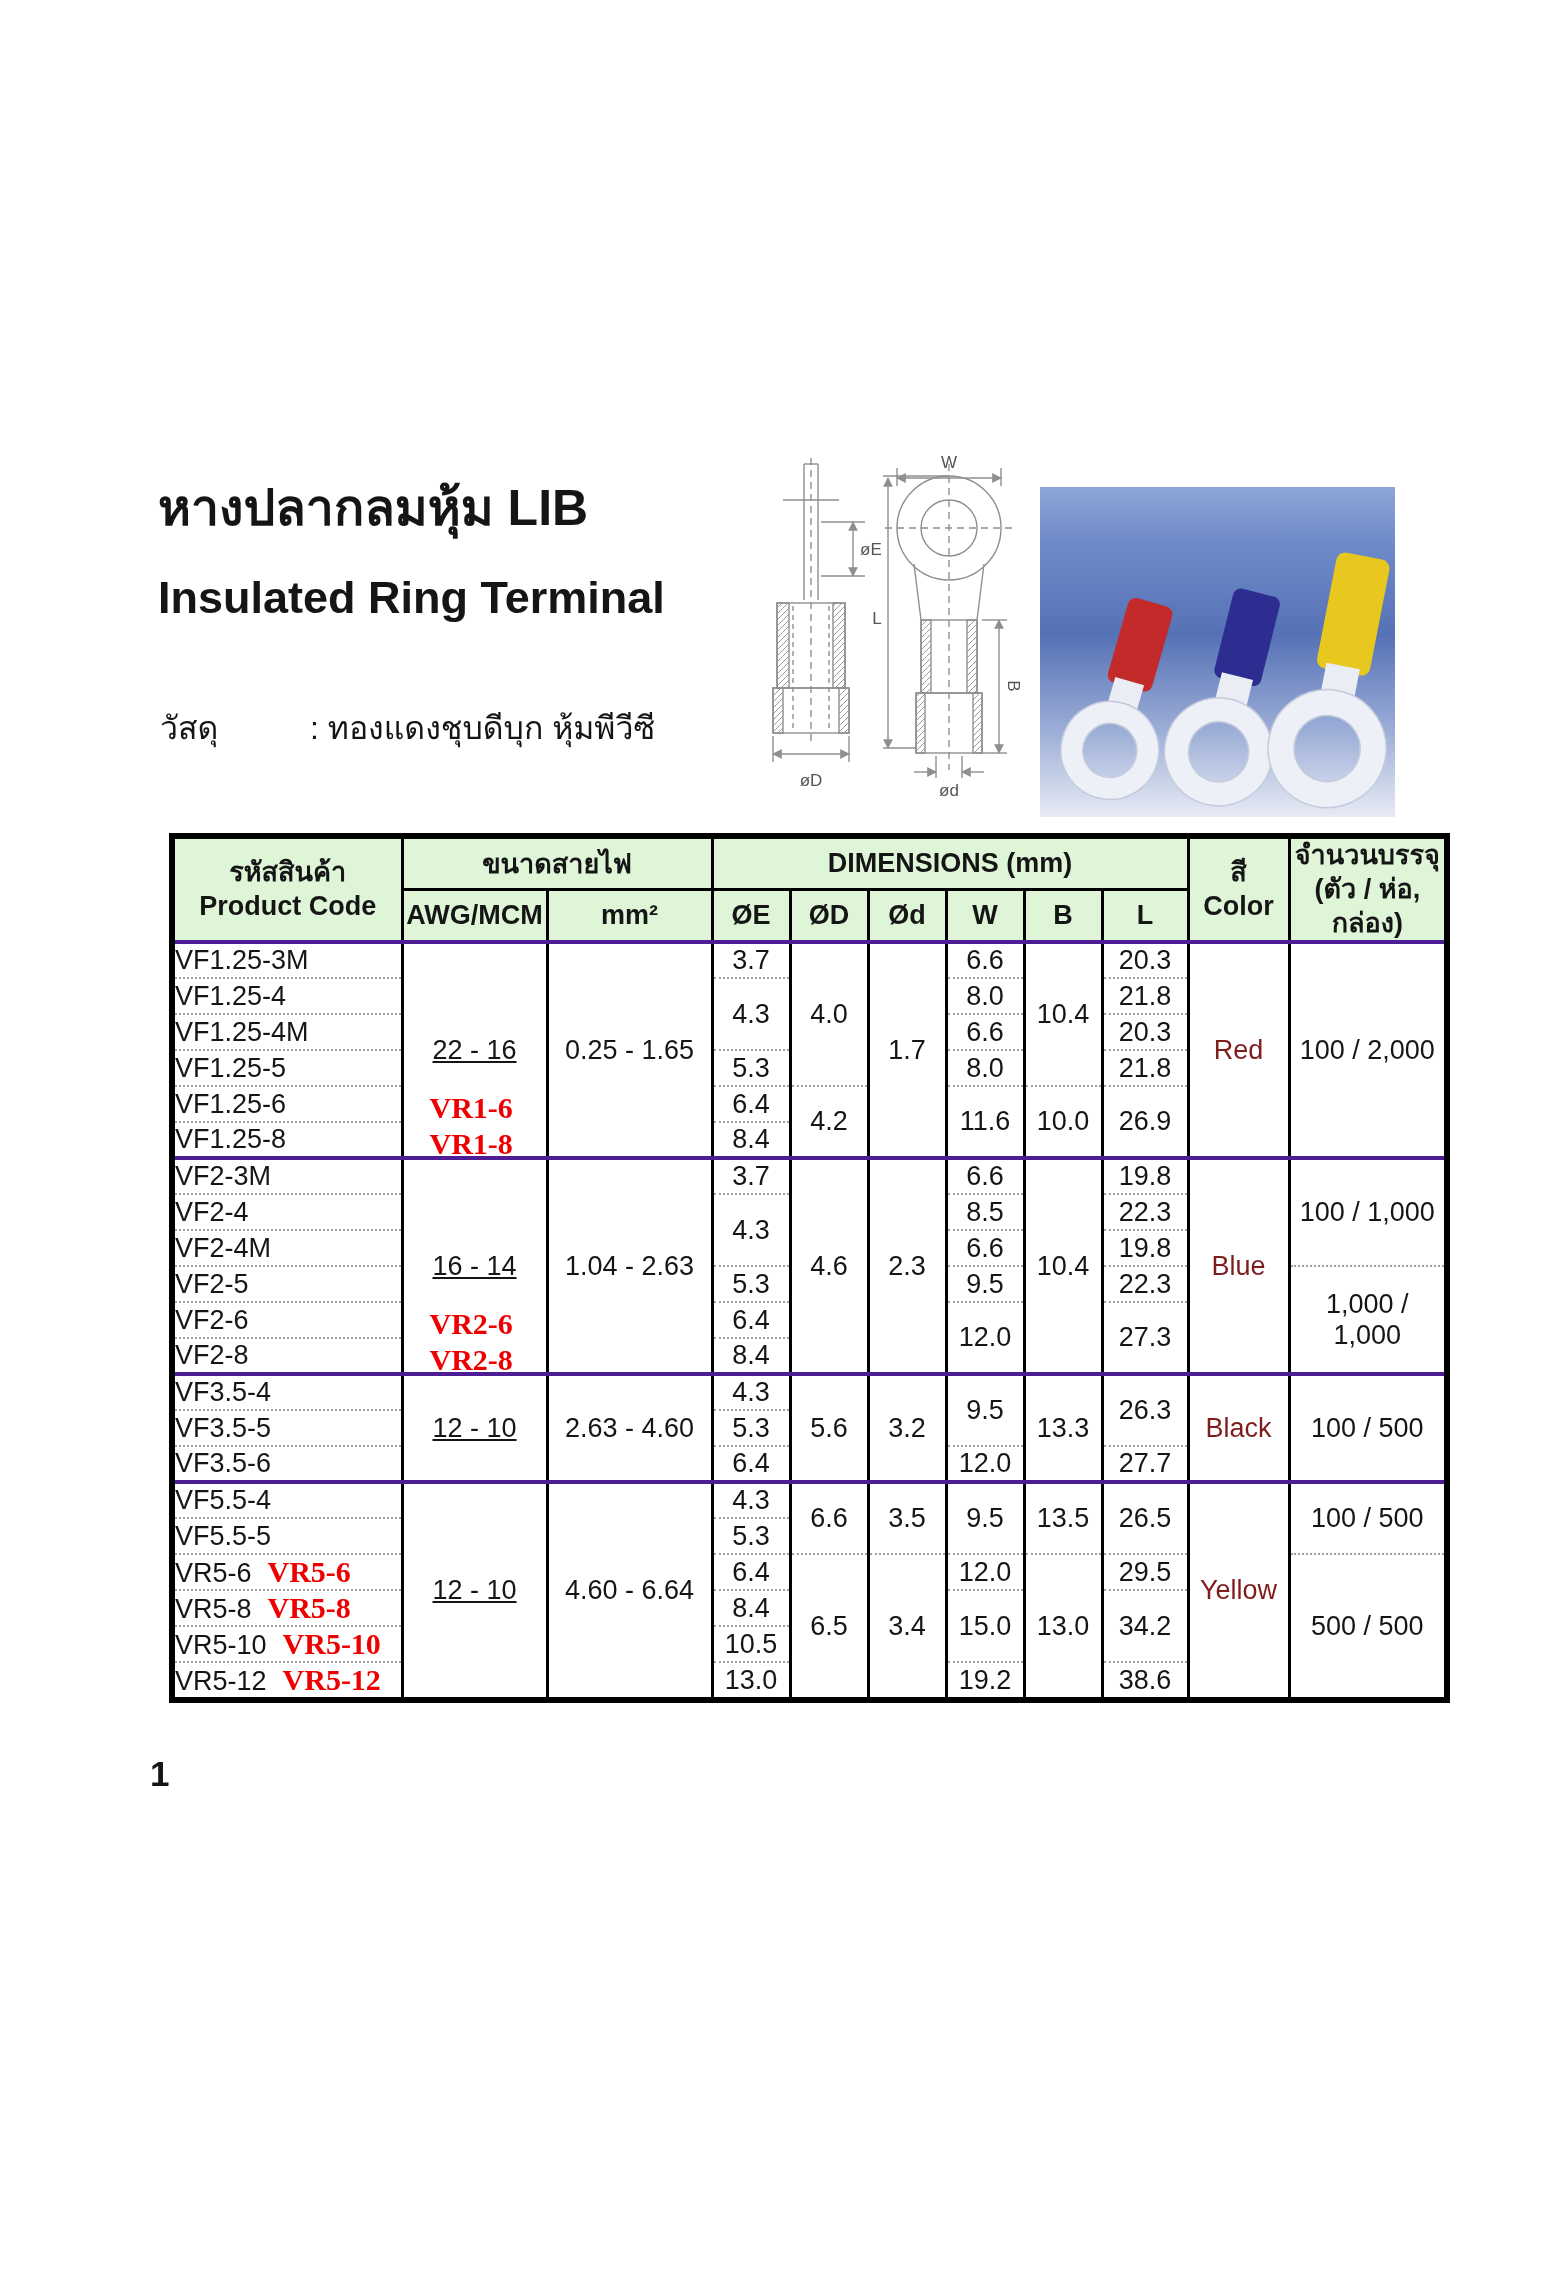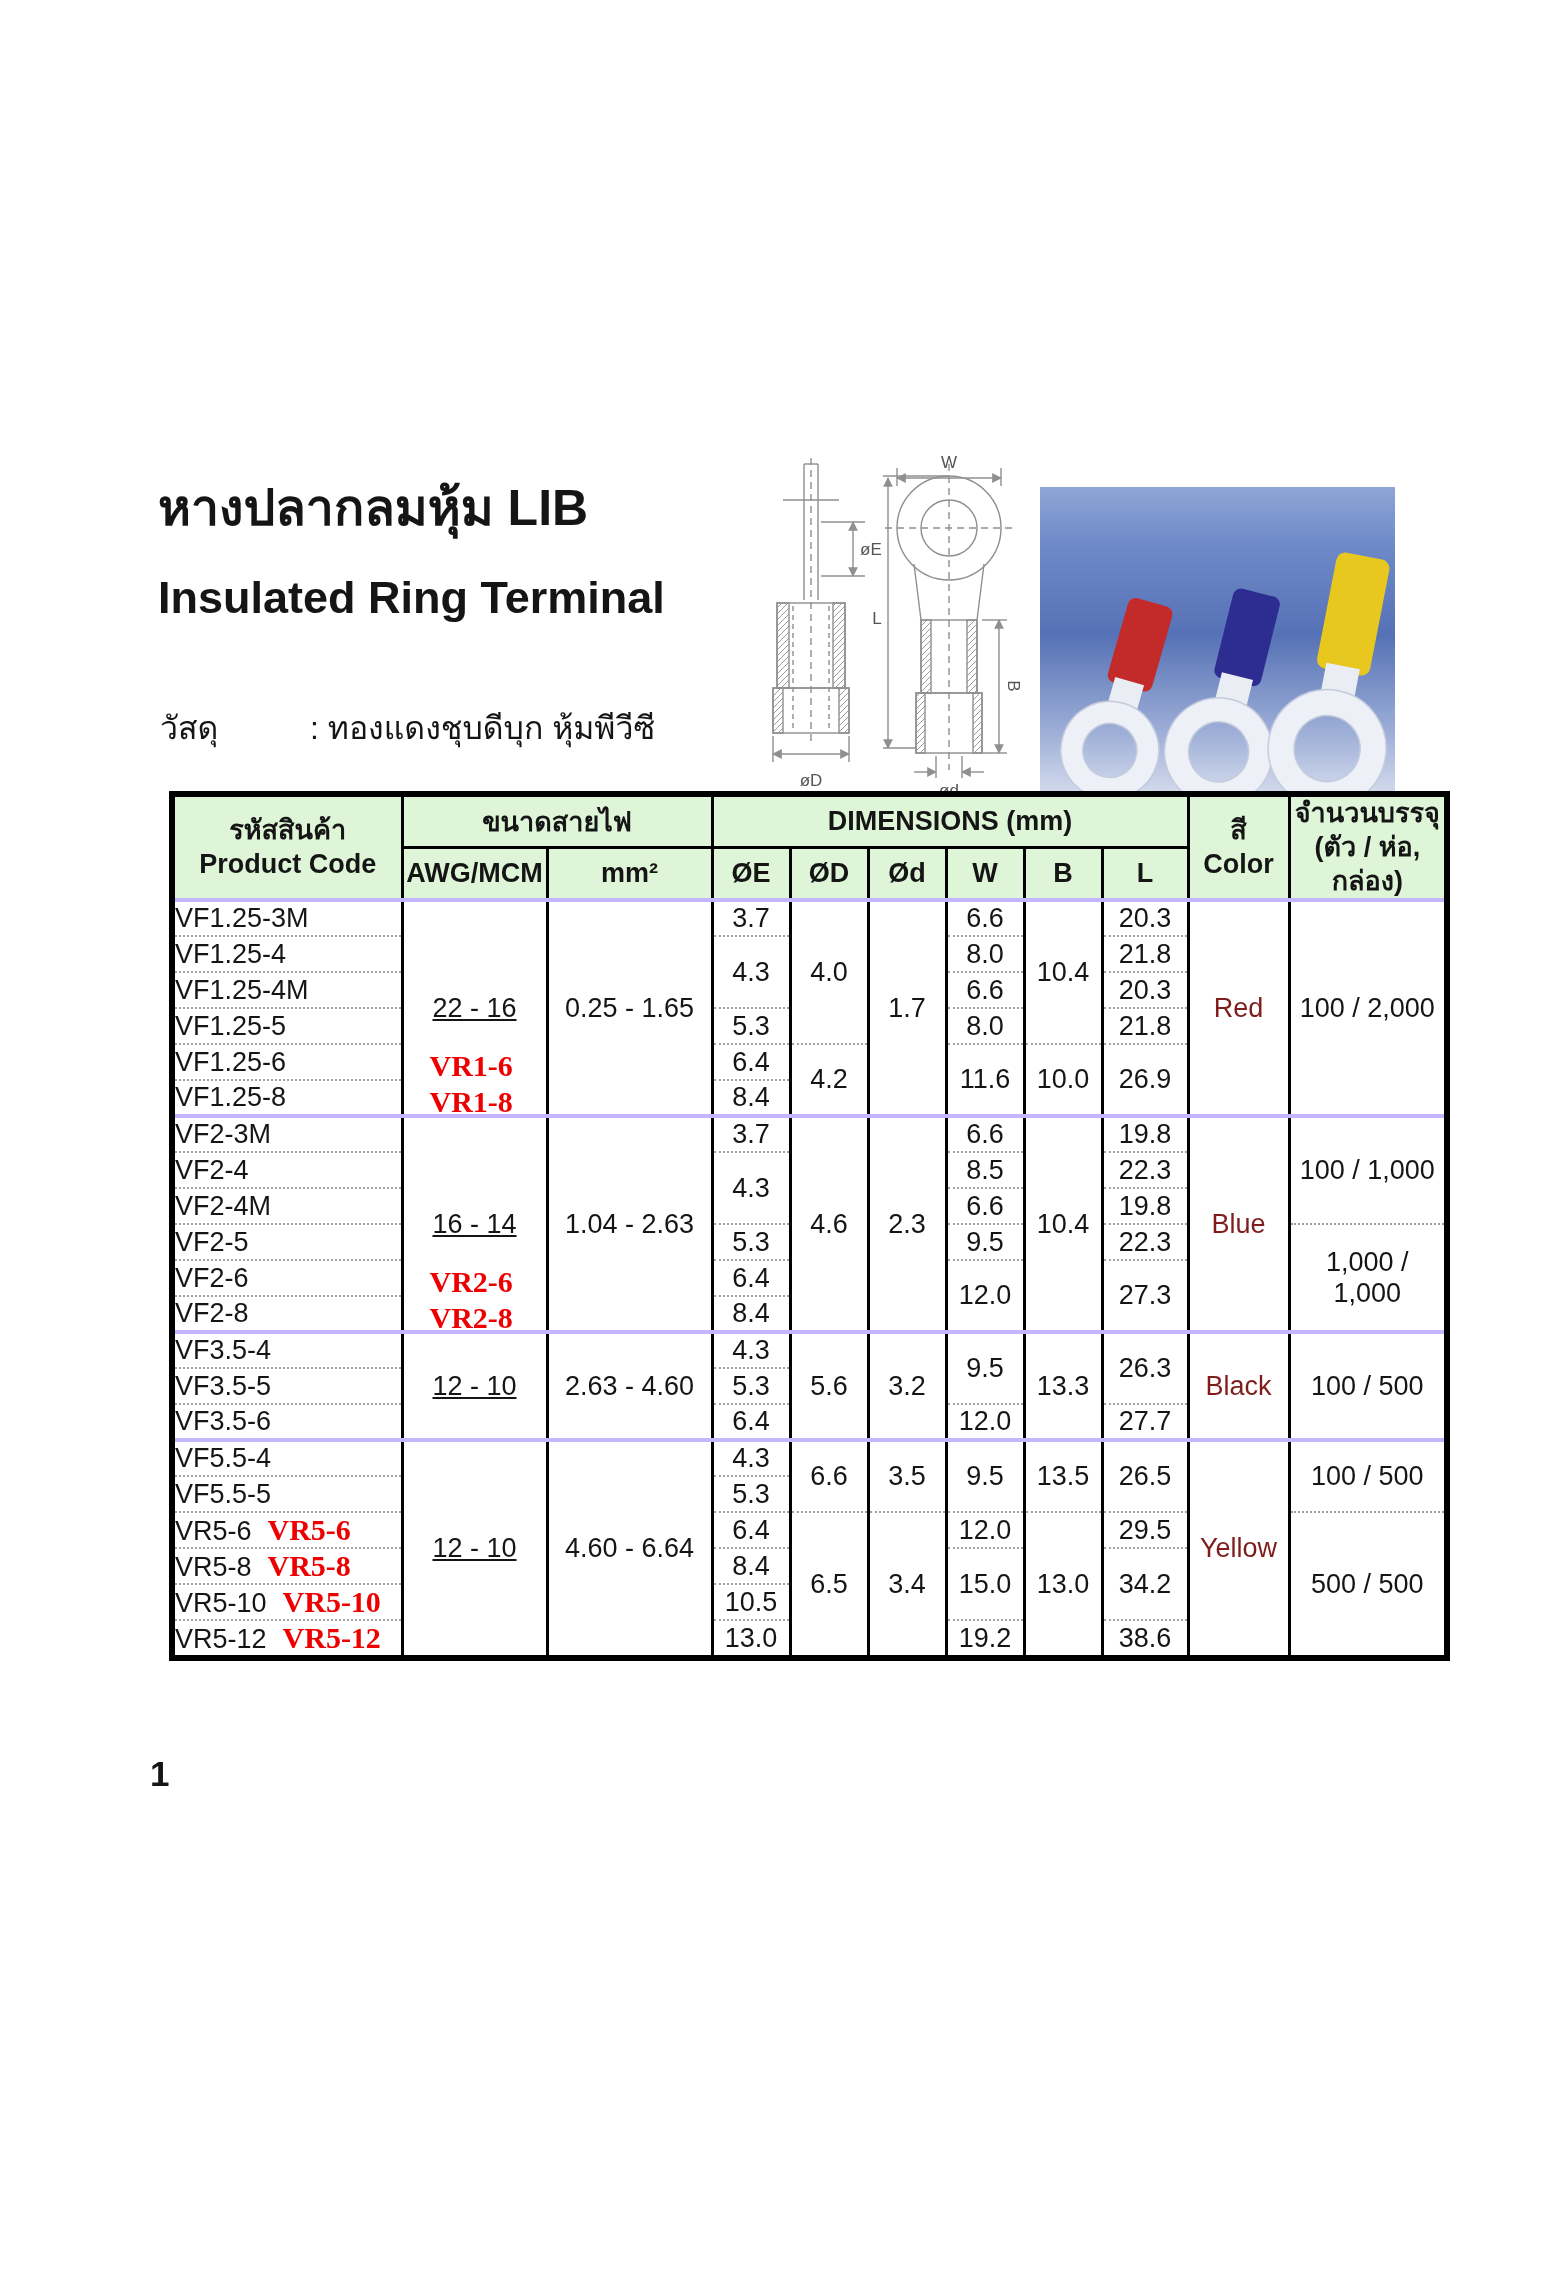--- a/index.html
+++ b/index.html
@@ -8,28 +8,28 @@
     font-family:"Liberation Sans",sans-serif;color:#151515;overflow:hidden;
   }
   .title-thai{position:absolute;left:158px;top:468px;font-size:50px;font-weight:700;}
   .title-en{position:absolute;left:158px;top:572px;font-size:45px;font-weight:700;}
   .material-thai{position:absolute;left:160px;top:702px;font-size:32px;display:flex;}
   .material-thai .lbl{width:150px;}
   .material-en{position:absolute;left:158px;top:776px;font-size:34px;}
   .pageno{position:absolute;left:150px;top:1754px;font-size:35px;font-weight:700;}
   .drawing{position:absolute;left:733px;top:448px;}
   .photo{position:absolute;left:1040px;top:487px;}
-  .tablewrap{position:absolute;left:145px;top:791px;padding-left:24px;}
+  .tablewrap{position:absolute;left:145px;top:833px;padding-left:24px;}
   table.spec{border-collapse:collapse;table-layout:fixed;width:1275px;border:6px solid #000;}
   .spec th,.spec td{border-left:3px solid #000;border-right:3px solid #000;padding:0;box-sizing:border-box;vertical-align:middle;}
   .spec thead th{border-top:3px solid #000;border-bottom:3px solid #000;background:#def5d8;font-size:27px;font-weight:700;text-align:center;}
   .spec thead tr{height:46px;}
   .spec tbody tr{height:36px;}
   .spec tbody td{border-top:2px dotted #a0a0a0;font-size:27px;}
-  .spec tbody tr.gstart>td{border-top:4px solid #c4b5fd;}
+  .spec tbody tr.gstart>td{border-top:4px solid #4c1d95;}
   .hdr-2line div{line-height:1.25;}
   .code{text-align:left;padding-left:20px;white-space:nowrap;}
   .num{text-align:center;}
   .awg{text-align:center;position:relative;text-decoration:underline;}
   .mm2{text-align:center;}
   .colorcell{text-align:center;color:#7f1d1d;}
   .packcell{text-align:center;font-size:28px;}
   .annotation{color:#ee0000;font-family:"Liberation Serif",serif;font-weight:700;font-size:30px;white-space:nowrap;}
   .note{position:absolute;left:26px;}
   .inline-note{margin-left:16px;}

